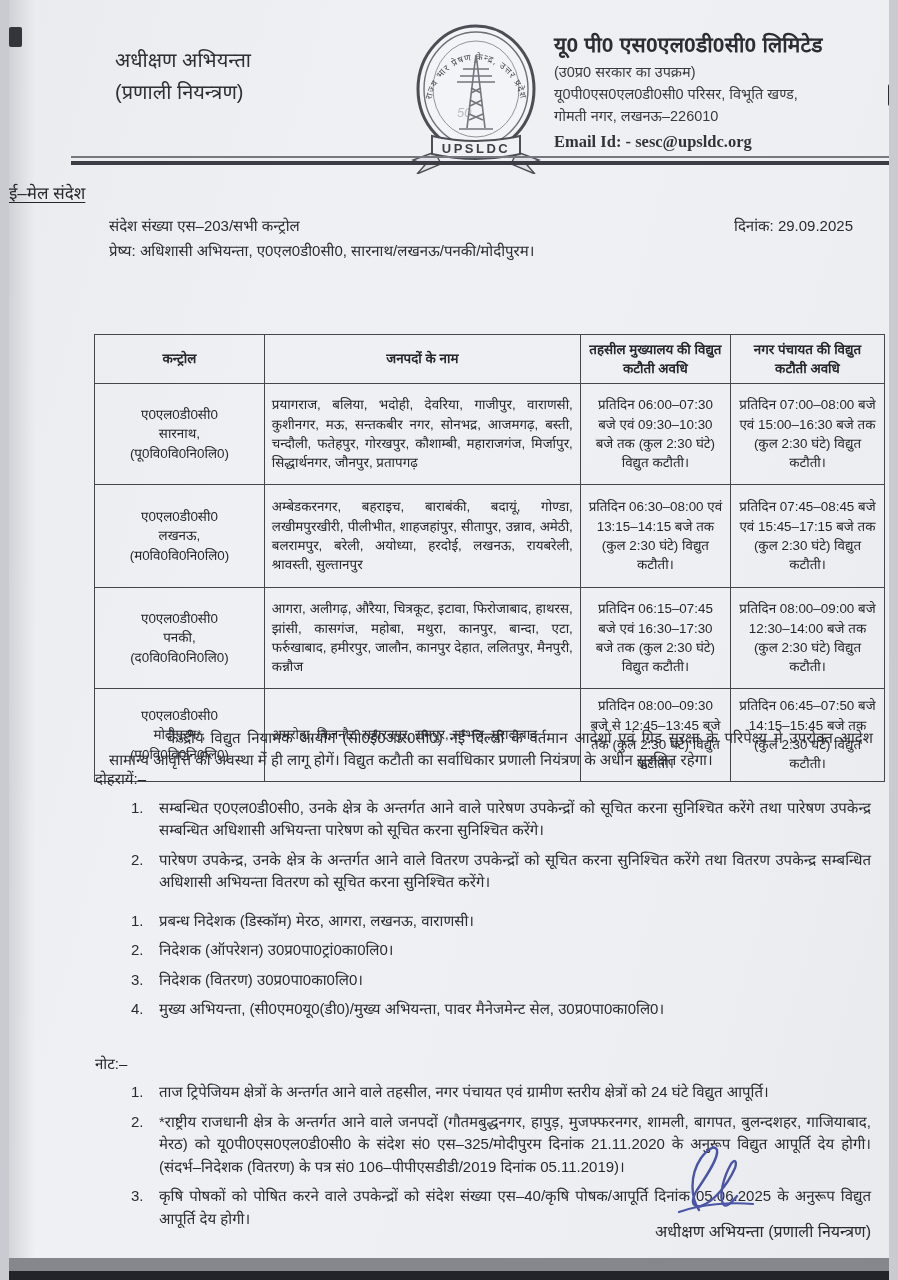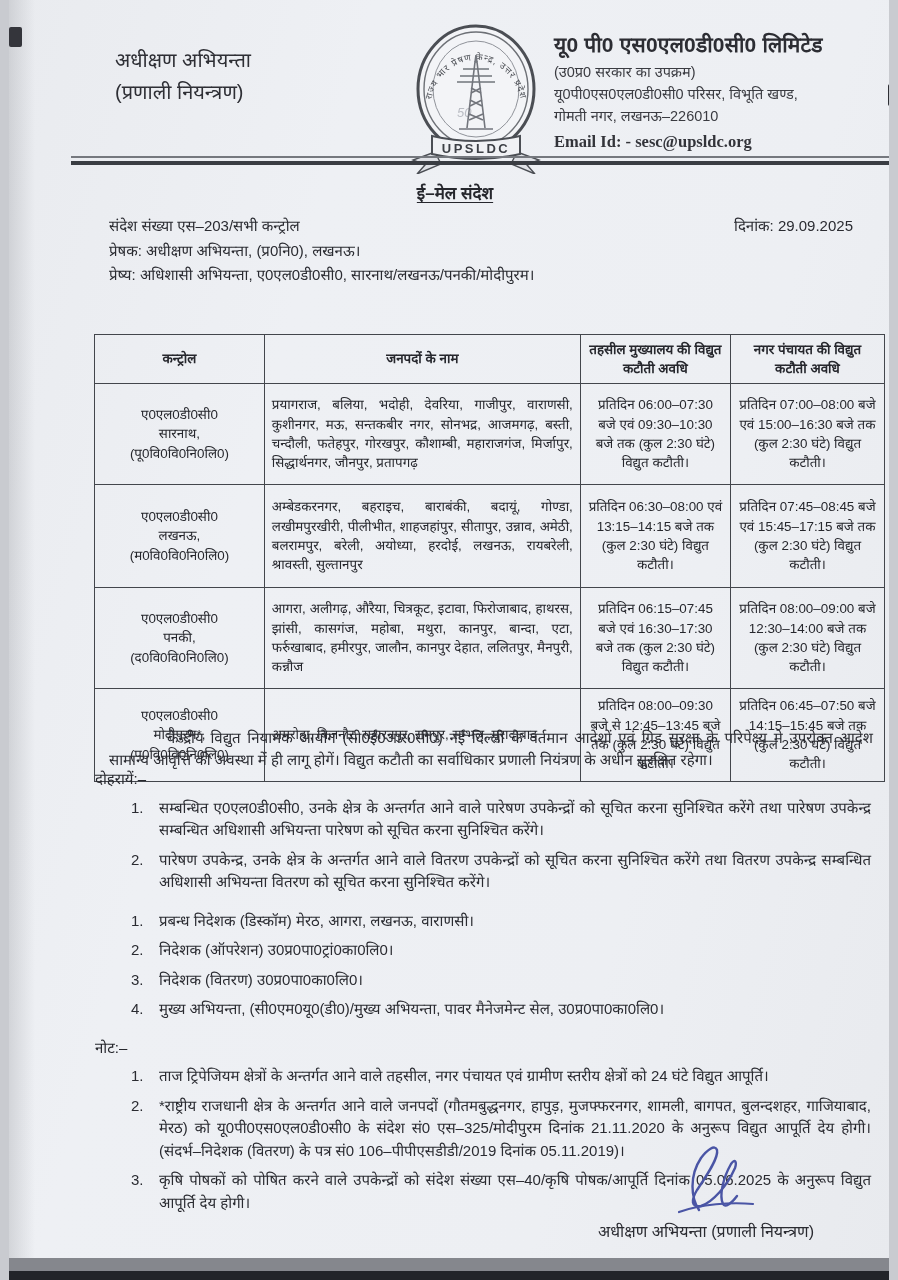--- a/index.html
+++ b/index.html
@@ -12,21 +12,21 @@
   
   .hdr-left{position:absolute;left:106px;top:44px;font-size:20px;line-height:1.6;color:#2e2f35;}
   .hdr-logo{position:absolute;left:396px;top:22px;width:142px;height:152px;}
   .hdr-right{position:absolute;left:545px;top:30px;width:345px;}
   .company-name{font-size:21px;font-weight:bold;color:#2c2d33;letter-spacing:.2px;}
   .company-sub{font-size:14.5px;line-height:1.5;color:#3a3b41;margin-top:4px;}
   .company-email{font-family:Liberation Serif, serif;font-size:16.5px;font-weight:600;color:#33343a;margin-top:5px;}
   .rule-double{position:absolute;left:62px;width:831px;top:156px;height:10px;
     background:linear-gradient(#75787e 0 2px,transparent 2px 5px,#3a3d43 5px 9px,transparent 9px);}
   
-  .doc-title{position:absolute;left:12px;right:0;top:181px;text-align:center;font-size:17px;font-weight:bold;color:#26272d;}
+  .doc-title{position:absolute;left:0;right:0;top:181px;font-size:17px;font-weight:normal;color:#26272d;}
   .doc-title span{text-decoration:underline;text-underline-offset:3px;}
   .meta{position:absolute;left:100px;right:36px;top:215px;font-size:15px;line-height:1.5;}
   .meta-row1{display:flex;justify-content:space-between;}
   .meta-line{margin-top:2px;}
   
   .para{font-size:15px;line-height:1.45;text-align:justify;text-indent:58px;color:#2a2b31;}
   .intro{position:absolute;left:100px;right:16px;top:286px;}
   
   .cut-table{position:absolute;left:85px;top:334px;width:791px;border-collapse:collapse;table-layout:fixed;}
   .cut-table th,.cut-table td{border:1.6px solid #43464c;padding:4px 7px;font-size:13.4px;line-height:1.45;vertical-align:middle;color:#26272d;}
@@ -39,27 +39,27 @@
   .cell-districts{text-align:justify;}
   .cell-time{text-align:center;}
   .cut-table tr.r1 td{height:92px;}
   .cut-table tr.r2 td{height:94px;}
   .cut-table tr.r3 td{height:92px;}
   .cut-table tr.r4 td{height:84px;}
   
   .post{position:absolute;left:100px;right:16px;top:712px;}
   .lower{position:absolute;left:100px;right:18px;top:768px;font-size:15px;line-height:1.5;}
   .sec-heading{margin-left:-14px;margin-bottom:6px;font-size:15px;color:#26272d;}
-  .sec-heading.u{text-underline-offset:3px;}
+  .sec-heading.u{text-underline-offset:3px;margin-top:16px;}
   .li{display:flex;margin:0 0 7px 22px;}
   .li .num{width:28px;flex:0 0 28px;}
   .li .txt{flex:1;text-align:justify;}
   .gap{height:9px;}
   
-  .sig-block{position:absolute;right:18px;top:1138px;width:330px;text-align:center;}
+  .sig-block{position:absolute;right:18px;top:1138px;width:330px;text-align:right;}
   .sig-svg{display:block;margin:0 105px 0 auto;}
   .sig-name{font-size:16px;color:#2a2b31;margin-top:-6px;}
   
   .band-gray{position:absolute;left:0;right:0;top:1258px;height:13px;background:#85878d;}
   .band-dark{position:absolute;left:0;right:0;bottom:0;height:9px;background:#222429;}
   .mark-left{position:absolute;left:0;top:27px;width:13px;height:20px;background:#34353b;border-radius:2px;}
   .mark-right{position:absolute;left:879px;top:84px;width:19px;height:22px;background:#2e2f35;border-radius:2px;}
   .edge-shade{position:absolute;left:0;top:0;bottom:0;width:26px;background:linear-gradient(90deg,rgba(90,92,98,.18),rgba(90,92,98,0));}
 </style>
 </head>
@@ -113,21 +113,20 @@
 
   <div class="rule-double"></div>
 
   <div class="doc-title"><span>ई–मेल संदेश</span></div>
 
   <div class="meta">
     <div class="meta-row1">
       <span>संदेश संख्या एस–203/सभी कन्ट्रोल</span>
       <span>दिनांक: 29.09.2025</span>
     </div>
-    <div class="meta-line">प्रेषक: अधीक्षण अभियन्ता, (प्र0नि0), लखनऊ।</div>
     <div class="meta-line">प्रेष्य:  अधिशासी अभियन्ता, ए0एल0डी0सी0, सारनाथ/लखनऊ/पनकी/मोदीपुरम।</div>
   </div>
 
 
   <table class="cut-table">
     <colgroup>
       <col class="col-control">
         <col class="col-districts">
         <col class="col-t3">
         <col class="col-t4">

